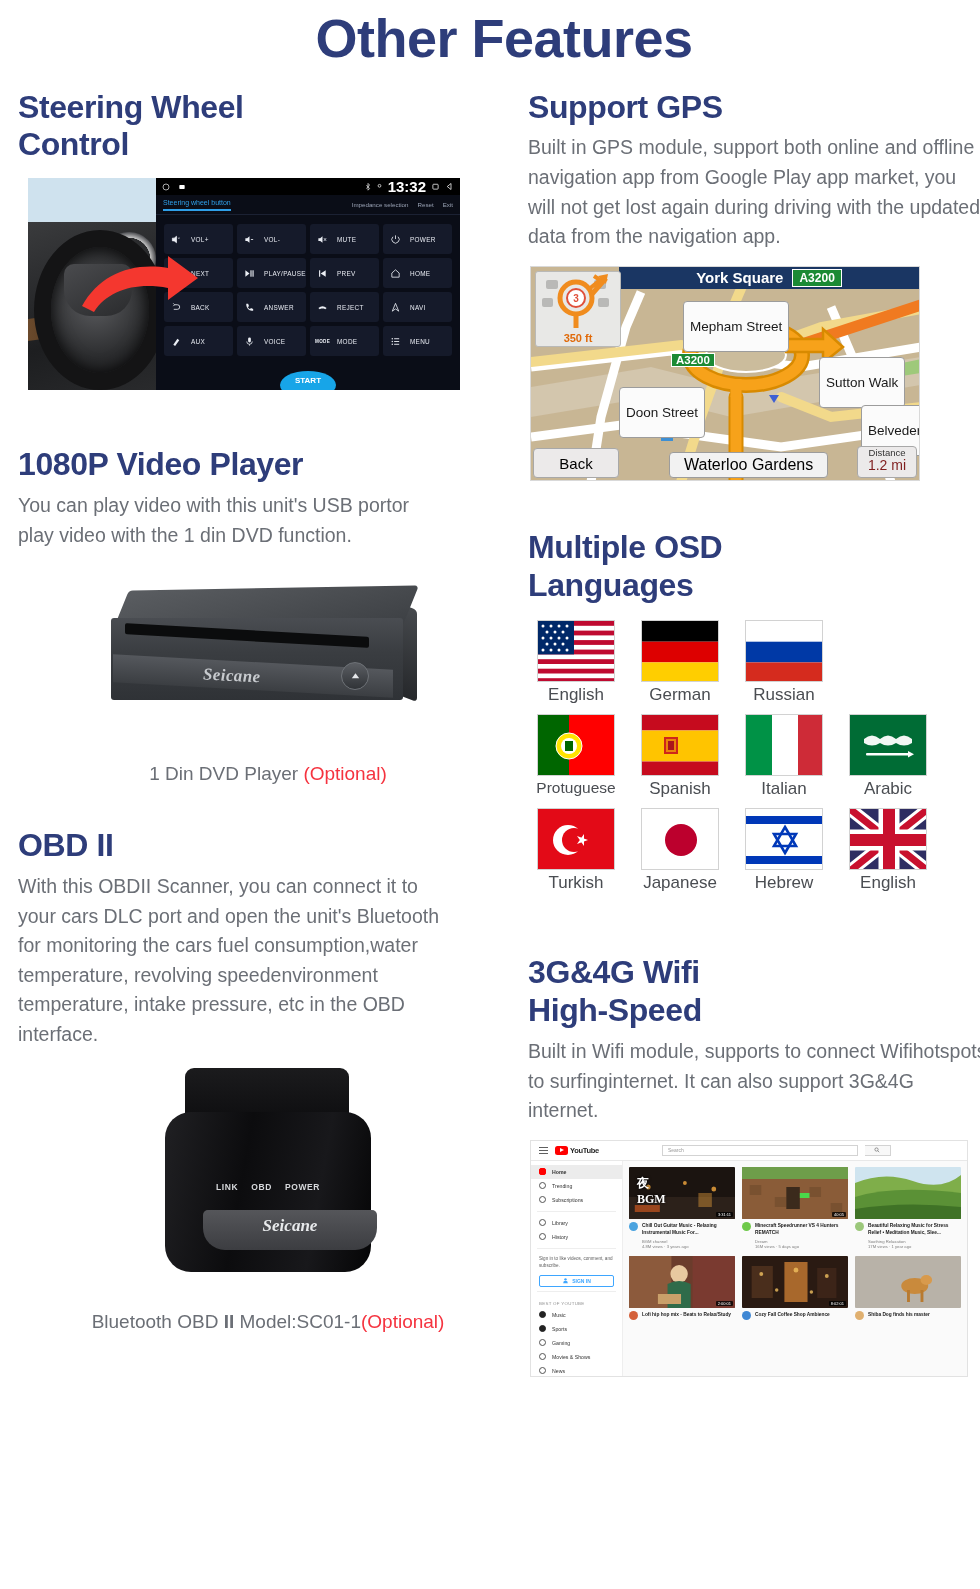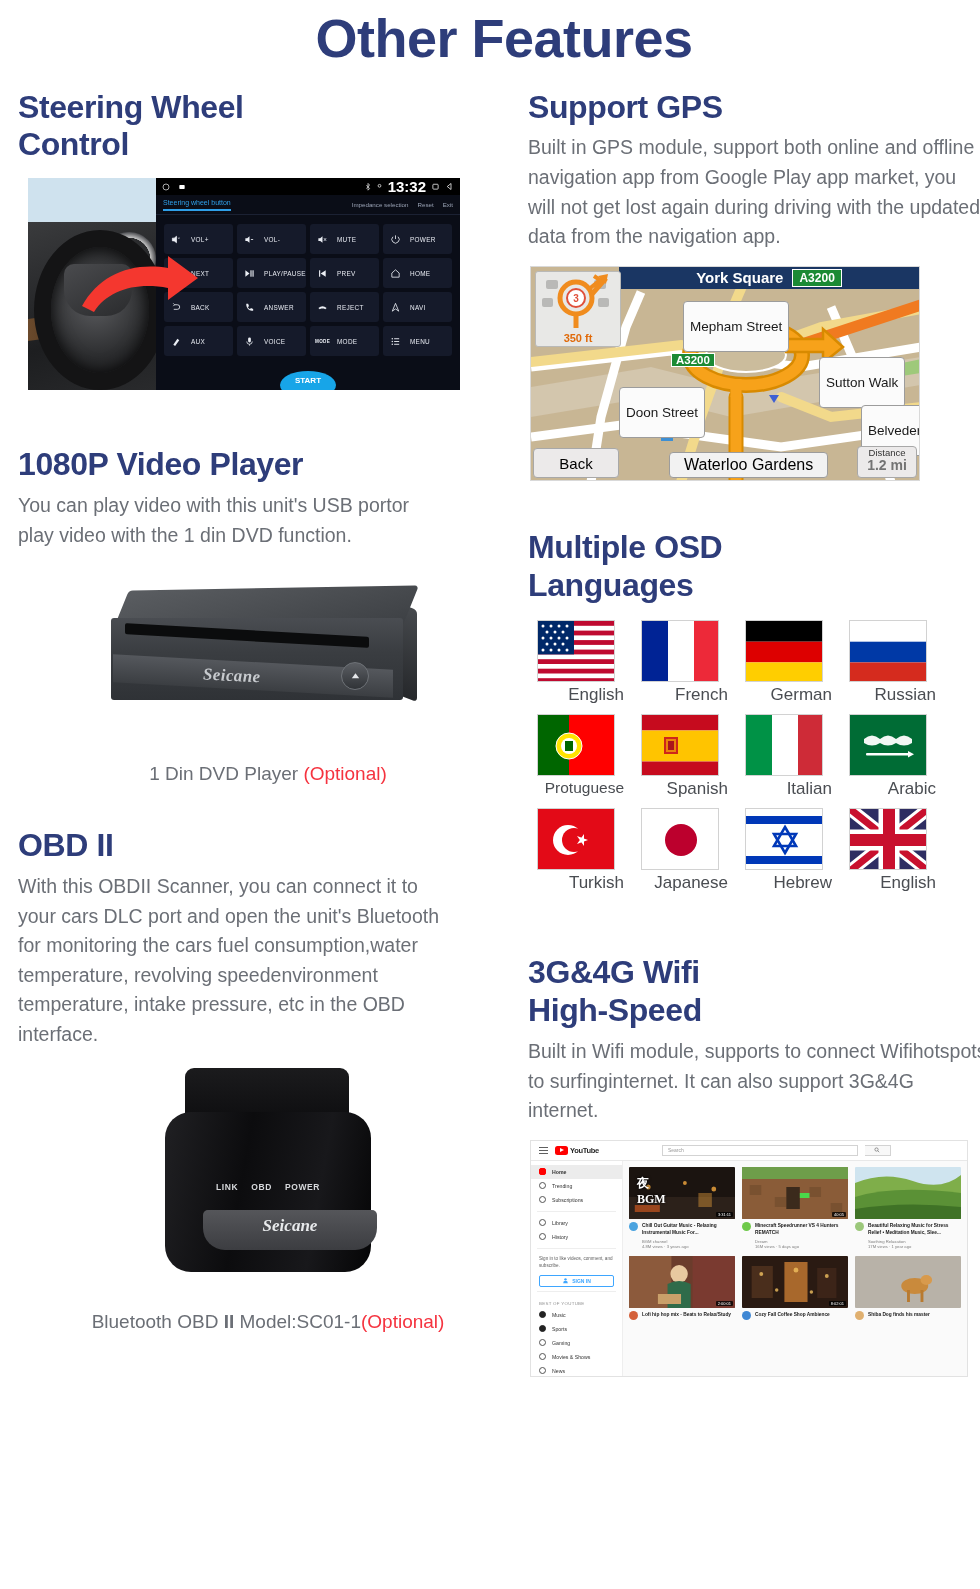--- a/index.html
+++ b/index.html
@@ -184,21 +184,21 @@
     padding: 0 4px; z-index: 5;
   }
   .gps-back, .gps-dist {
     position: absolute; bottom: 2px;
     background: #eceaea; border: 1px solid #a8a8a8; border-radius: 4px;
     z-index: 6; text-align: center;
   }
   .gps-back { left: 2px; width: 86px; height: 30px; font-size: 15px; line-height: 30px; }
   .gps-dist { right: 2px; width: 60px; height: 32px; padding-top: 1px; }
   .gps-dist .d-lab { font-size: 9.5px; color: #333; display: block; line-height: 1.1; }
-  .gps-dist .d-val { font-size: 14px; font-weight: bold; color: #737373; display: block; line-height: 1.1; text-align: center; }
+  .gps-dist .d-val { font-size: 14px; font-weight: normal; color: #7f1d1d; display: block; line-height: 1.1; text-align: center; }
   .gps-dest {
     position: absolute; bottom: 2px; left: 138px;
     background: #f2f2f2; border: 1px solid #9c9c9c; border-radius: 4px;
     padding: 3px 14px; font-size: 16px; z-index: 6;
   }
 
   
   .dvd-media { position: relative; width: 330px; height: 175px; margin: 26px auto 0 auto; }
   .dvd-top {
     position: absolute; left: 18px; top: 12px; width: 288px; height: 44px;
@@ -232,21 +232,21 @@
   .dvd-eject {
     position: absolute; left: 238px; top: 86px; width: 28px; height: 28px;
     border-radius: 50%; background: linear-gradient(180deg,#5b5e63,#303337);
     border: 1px solid #6e7277; display: flex; align-items: center; justify-content: center;
   }
   .dvd-eject svg { width: 11px; height: 11px; fill: #e5e7ea; }
 
   
   .flags { margin-top: 16px; }
   .flag-row { display: flex; gap: 8px; margin-bottom: 9px; }
-  .flag-cell { width: 96px; text-align: right; }
+  .flag-cell { width: 96px; text-align: center; }
   .flag-box {
     width: 78px; height: 62px; margin: 0 auto;
     border: 1px solid #d2d2d2; position: relative; overflow: hidden;
     background: #fff;
   }
   .flag-name { font-size: 17px; color: #4a4d52; margin-top: 3px; }
 
   
   .obd-media { position: relative; width: 250px; height: 225px; margin: 18px auto 0 auto; }
   .obd-plug {
@@ -727,30 +727,20 @@
                       <circle cx="21" cy="29" r="1.5"></circle>
                       <circle cx="29" cy="29" r="1.5"></circle>
                     </g>
                 </svg>
               </div>
               <div class="flag-name">English</div>
             </div>
             <div class="flag-cell">
               <div class="flag-box">
                 <svg width="78" height="62" viewBox="0 0 78 62">
-                    <rect width="26" height="62" fill="#002395"></rect>
-                    <rect x="26" width="26" height="62" fill="#fff"></rect>
-                    <rect x="52" width="26" height="62" fill="#ed2939"></rect>
-                  </svg>
-              </div>
-              <div class="flag-name">French</div>
-            </div>
-            <div class="flag-cell">
-              <div class="flag-box">
-                <svg width="78" height="62" viewBox="0 0 78 62">
                     <rect width="78" height="20.7" fill="#000"></rect>
                     <rect y="20.7" width="78" height="20.7" fill="#dd0000"></rect>
                     <rect y="41.4" width="78" height="20.6" fill="#ffce00"></rect>
                   </svg>
               </div>
               <div class="flag-name">German</div>
             </div>
             <div class="flag-cell">
               <div class="flag-box">
                 <svg width="78" height="62" viewBox="0 0 78 62">

